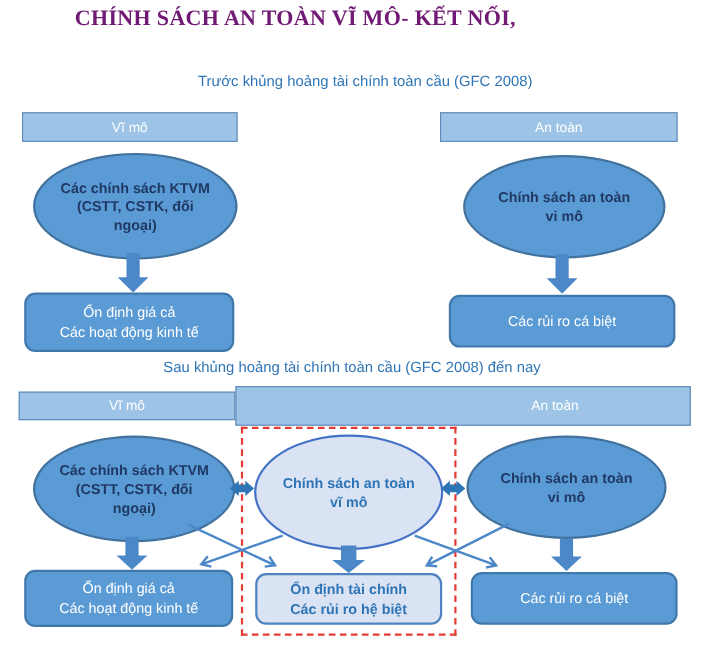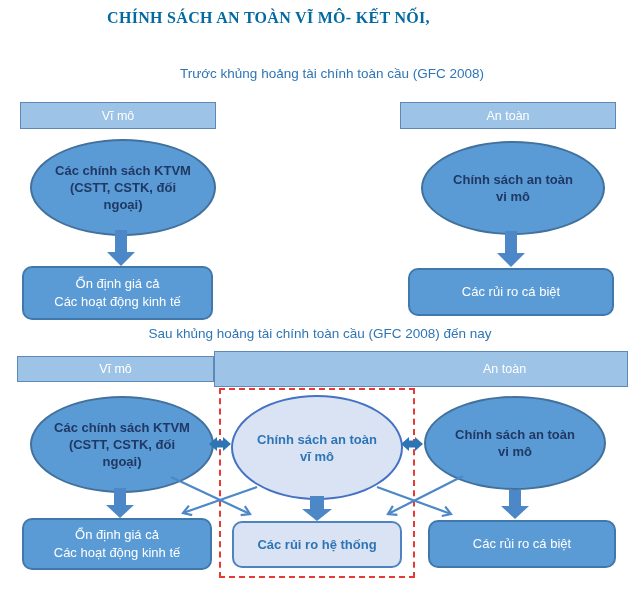--- a/index.html
+++ b/index.html
@@ -5,21 +5,21 @@
   html,body{margin:0;padding:0;background:#ffffff;}
   #stage{
     position:relative;width:640px;height:589px;background:#ffffff;
     font-family:"Liberation Sans",sans-serif;overflow:hidden;
   }
   .abs{position:absolute;}
   
   .title{
     left:0;top:7px;width:537px;text-align:center;
     font-family:"Liberation Serif",serif;font-weight:bold;
-    font-size:16px;line-height:21px;color:#0369a1;letter-spacing:.3px;
+    font-size:20px;line-height:21px;color:#701a75;letter-spacing:.3px;
   }
   .title span{display:block;}
   
   .sec-label{
     left:0;width:640px;text-align:center;color:#2e75b6;
     font-size:13.5px;font-weight:400;
   }
   
   .bar{
     background:#9dc3e6;border:1.5px solid #5e88b8;box-sizing:border-box;
@@ -108,21 +108,22 @@
   <div class="abs ellipse solid" style="left:424px;top:396px;width:182px;height:94px;">
     <span class="main">Chính sách an toàn</span>
     <span class="main">vi mô</span>
   </div>
 
   <div class="abs obox solid" style="left:22px;top:518px;width:190px;height:52px;">
     <span>Ổn định giá cả</span>
     <span>Các hoạt động kinh tế</span>
   </div>
   <div class="abs obox light" style="left:232px;top:521px;width:170px;height:47px;">
-    <span>Các rủi ro hệ thống</span>
+    <span>Ổn định tài chính</span>
+    <span>Các rủi ro hệ biệt</span>
   </div>
   <div class="abs obox solid" style="left:428px;top:520px;width:188px;height:48px;">
     <span>Các rủi ro cá biệt</span>
   </div>
 
   <svg class="abs arrow-layer" width="640" height="589" viewBox="0 0 640 589">
     <defs>
       <marker id="arr" markerWidth="14" markerHeight="14" refX="9" refY="6" orient="auto" markerUnits="userSpaceOnUse">
         <path d="M1,1 L9,6 L1,11" fill="none" stroke="#4c88c8" stroke-width="2.2"></path>
       </marker>

